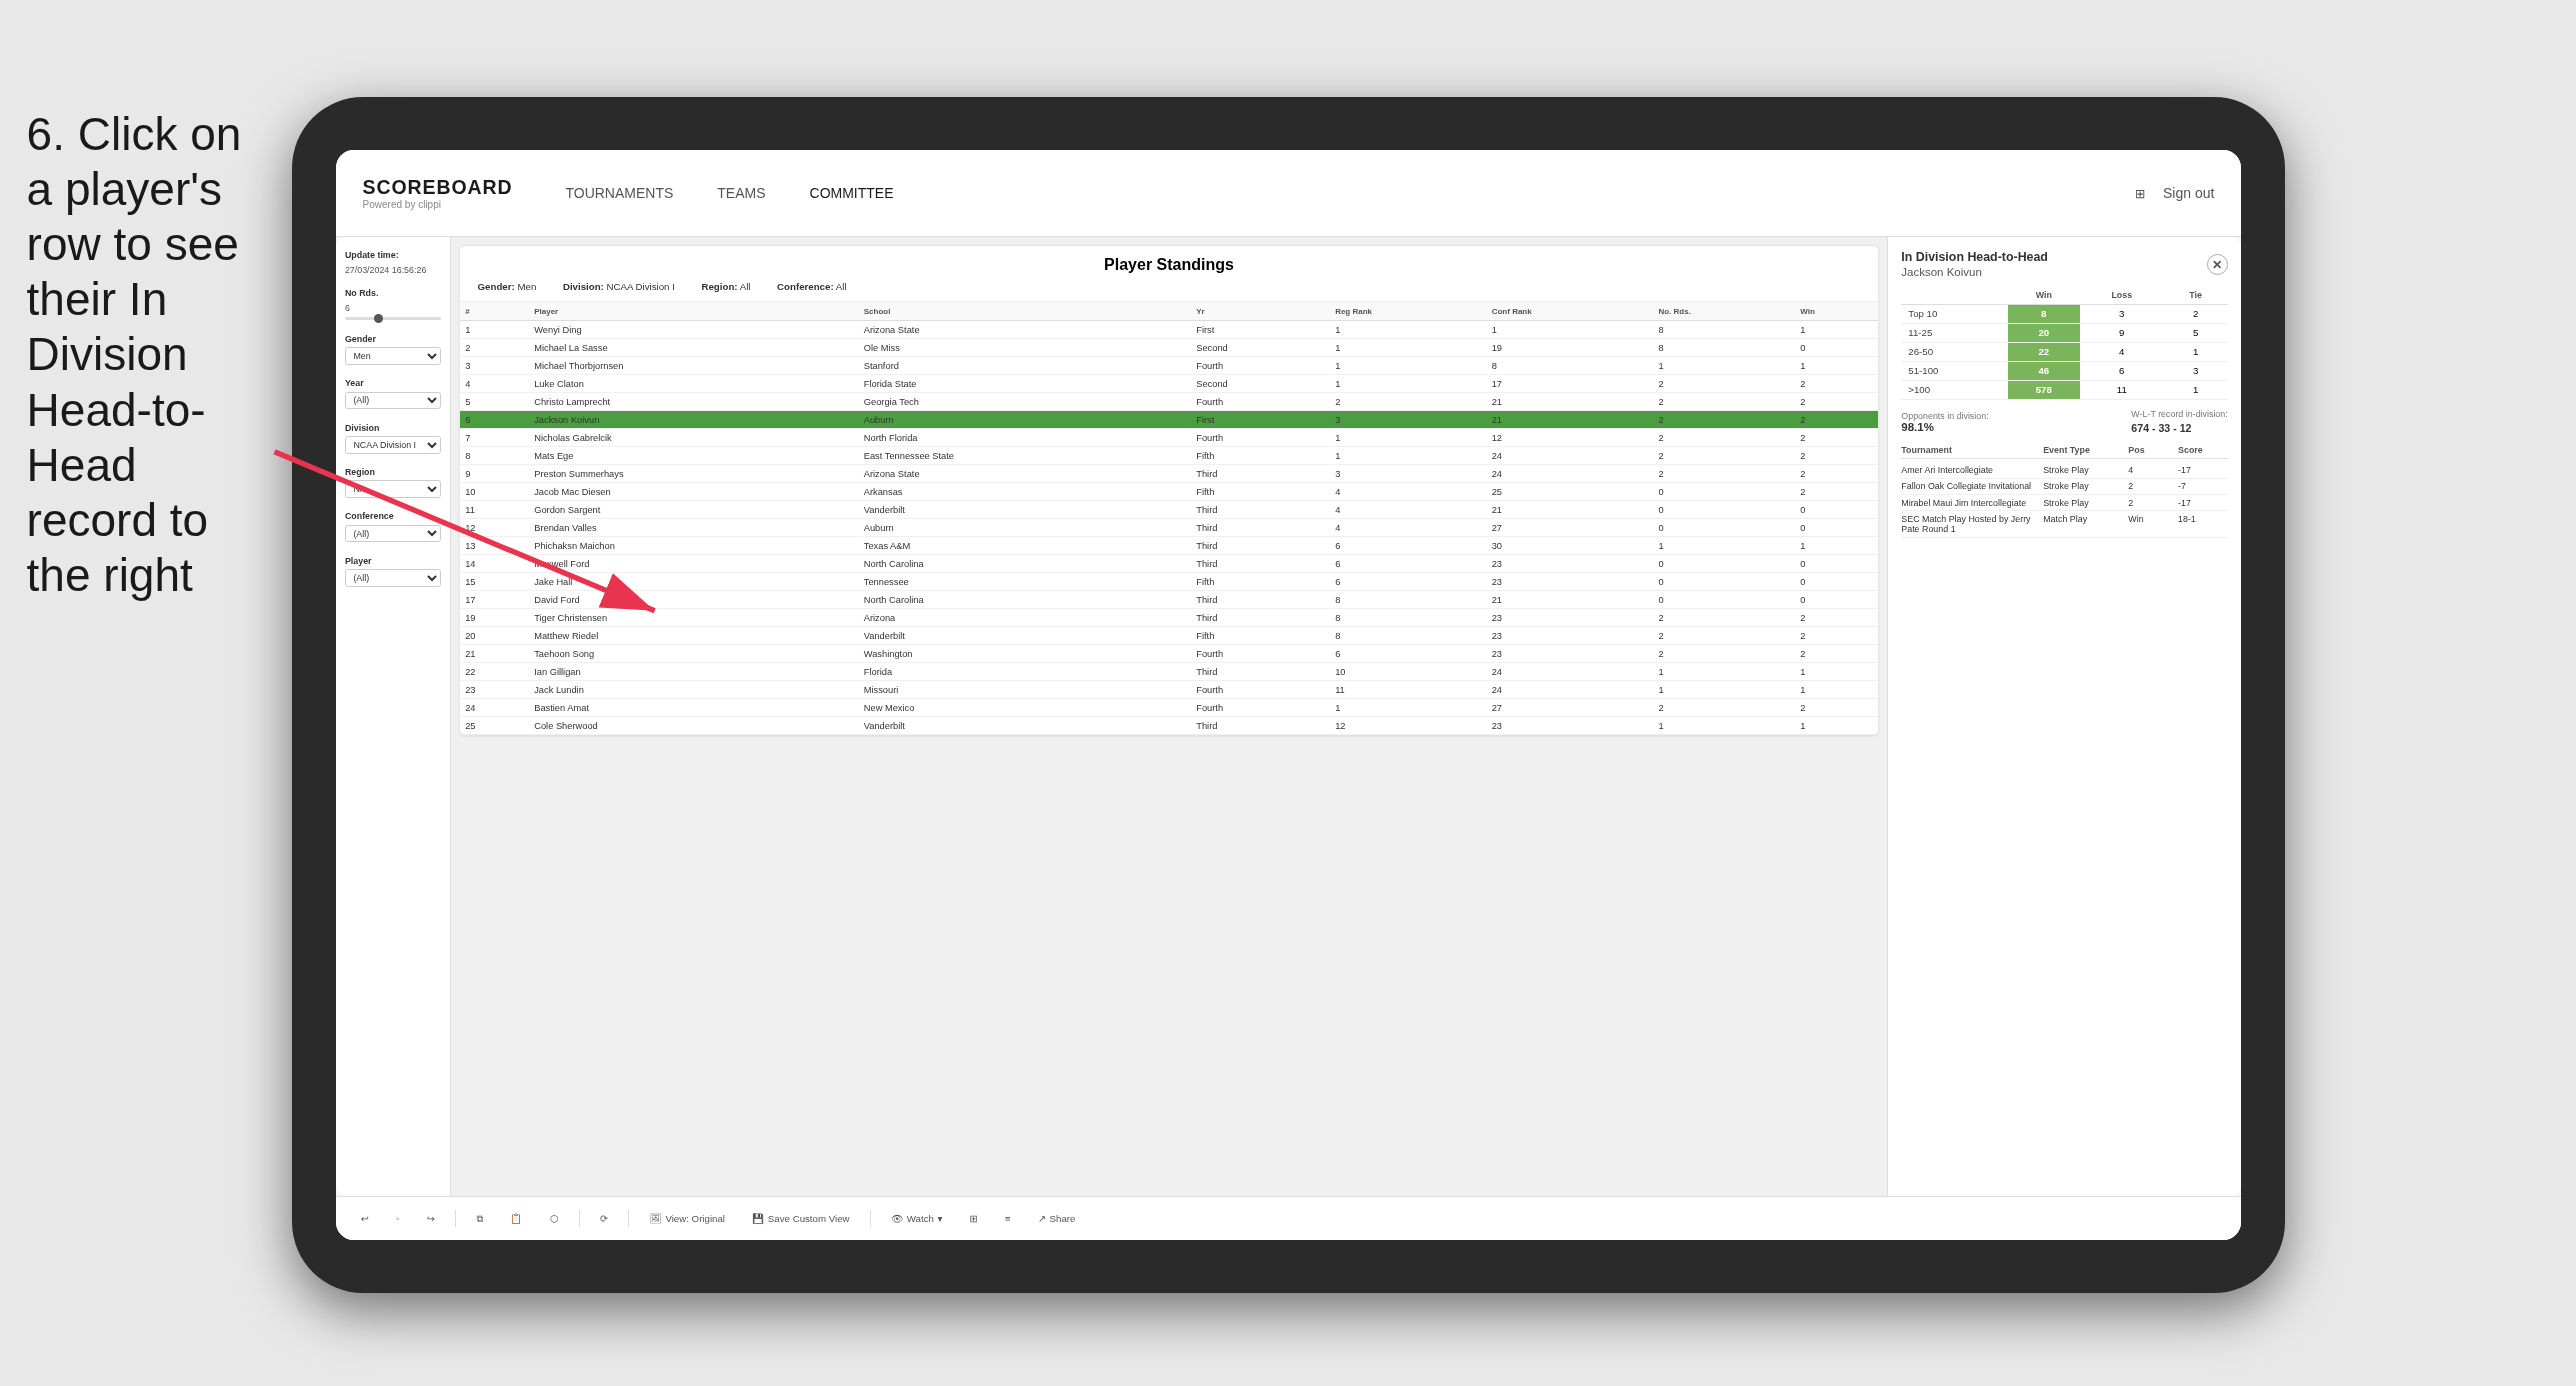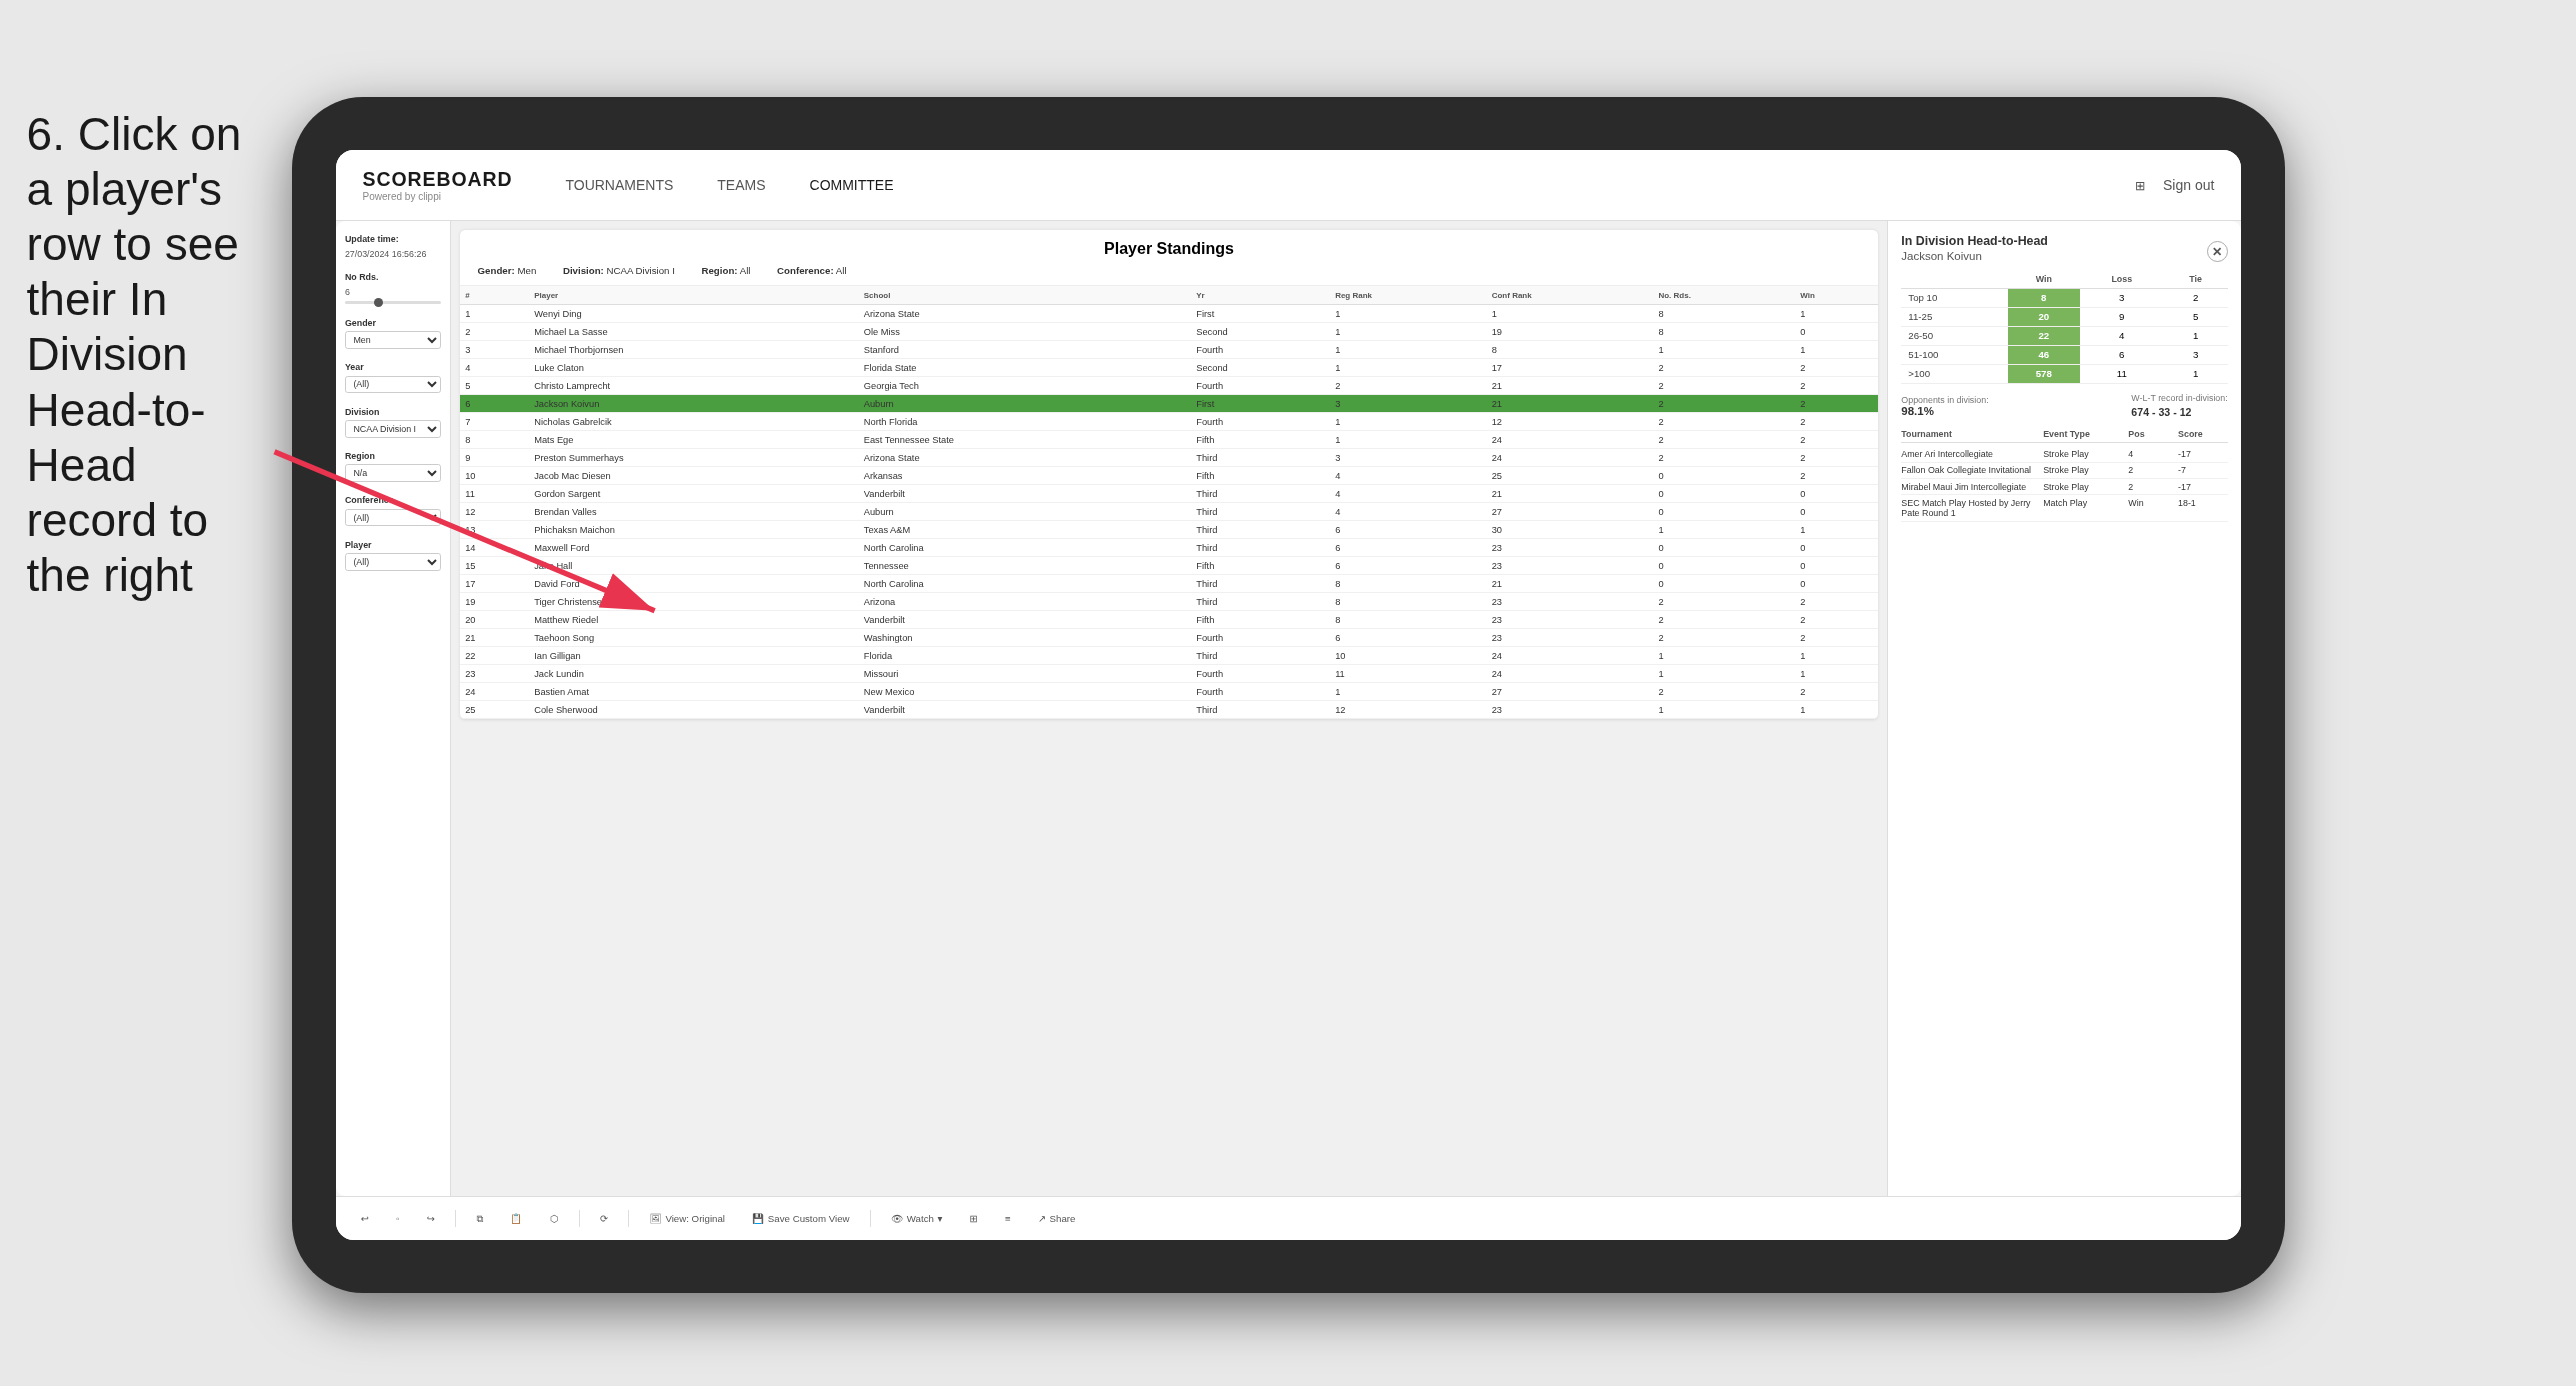--- a/index.html
+++ b/index.html
@@ -50,21 +50,21 @@
       flex-direction: column;
     }
 
     
     .nav-bar {
       background: white;
       border-bottom: 0.9px solid #ddd;
       display: flex;
       align-items: center;
       padding: 0 26.6px;
-      height: 71px;
+      height: 87px;
       flex-shrink: 0;
     }
 
     .logo-area {
       display: flex;
       flex-direction: column;
       margin-right: 53px;
     }
 
     .logo-text {
@@ -272,21 +272,21 @@
       background: white;
       border-left: 0.9px solid #ddd;
       padding: 13.3px;
       overflow-y: auto;
       flex-shrink: 0;
     }
 
     .h2h-header {
       display: flex;
       justify-content: space-between;
-      align-items: flex-end;
+      align-items: center;
       margin-bottom: 8.9px;
     }
 
     .h2h-title {
       font-size: 12.4px;
       font-weight: 700;
       color: #333;
     }
 
     .h2h-player-name {

